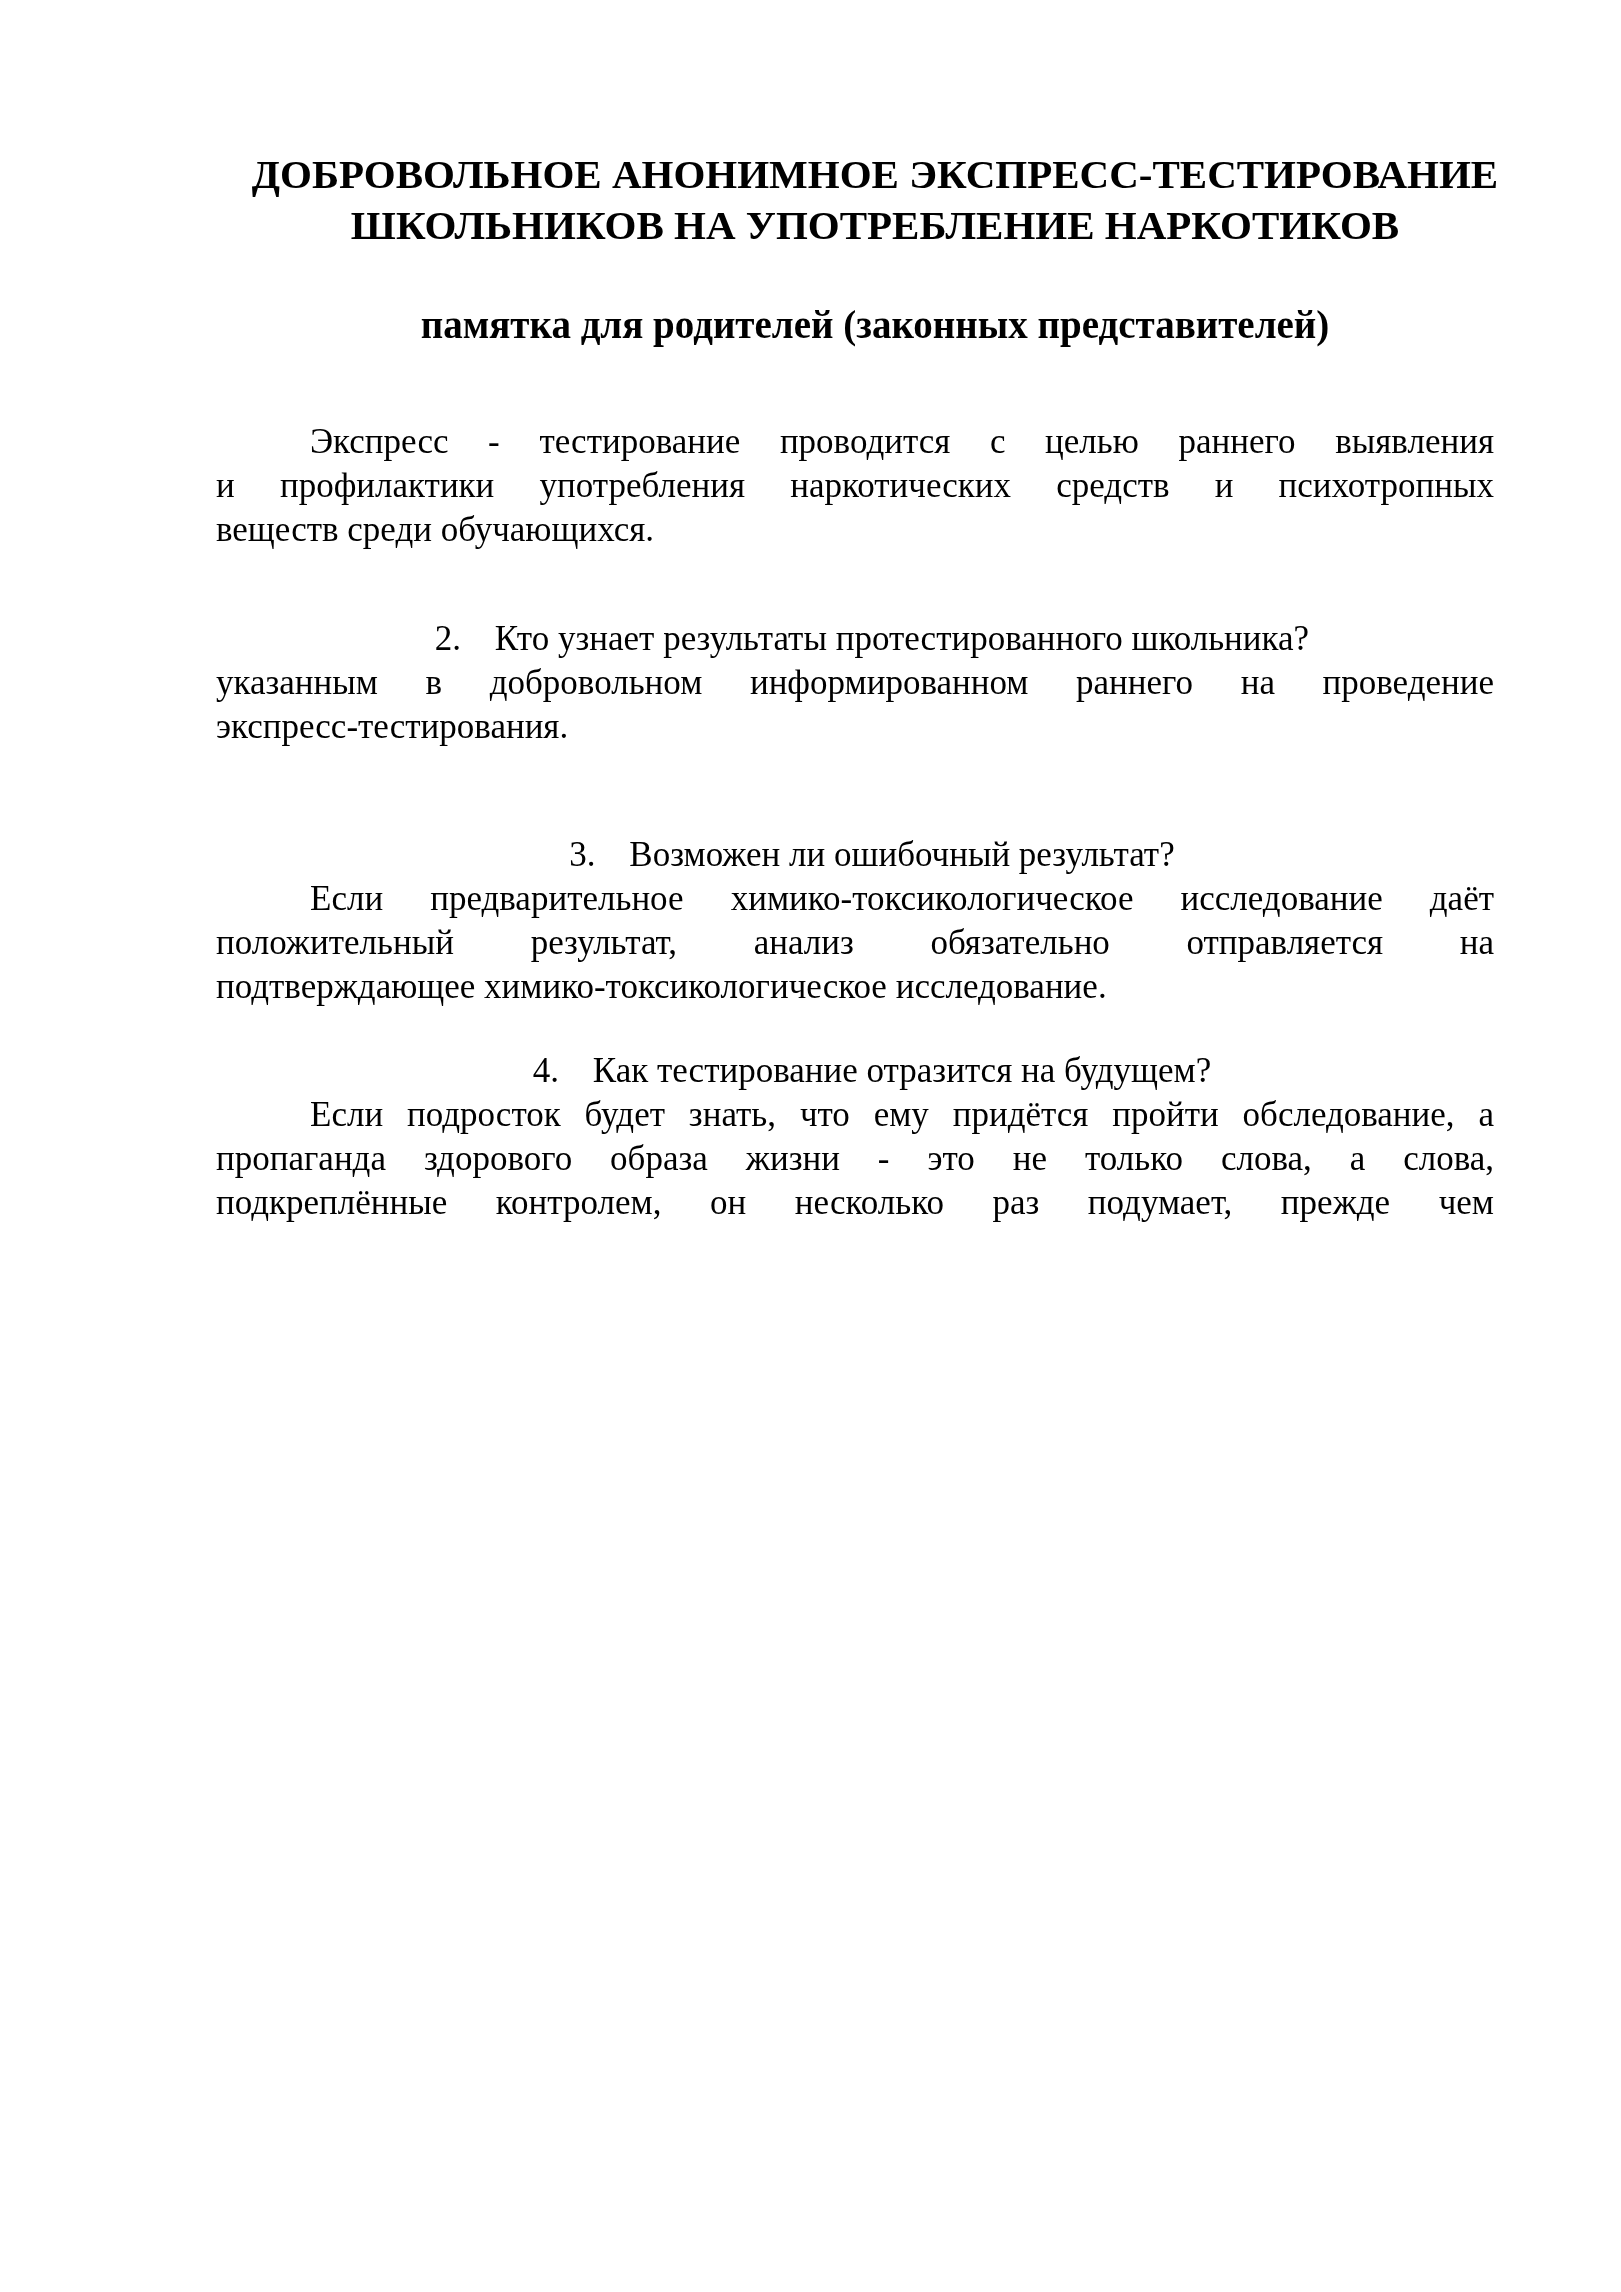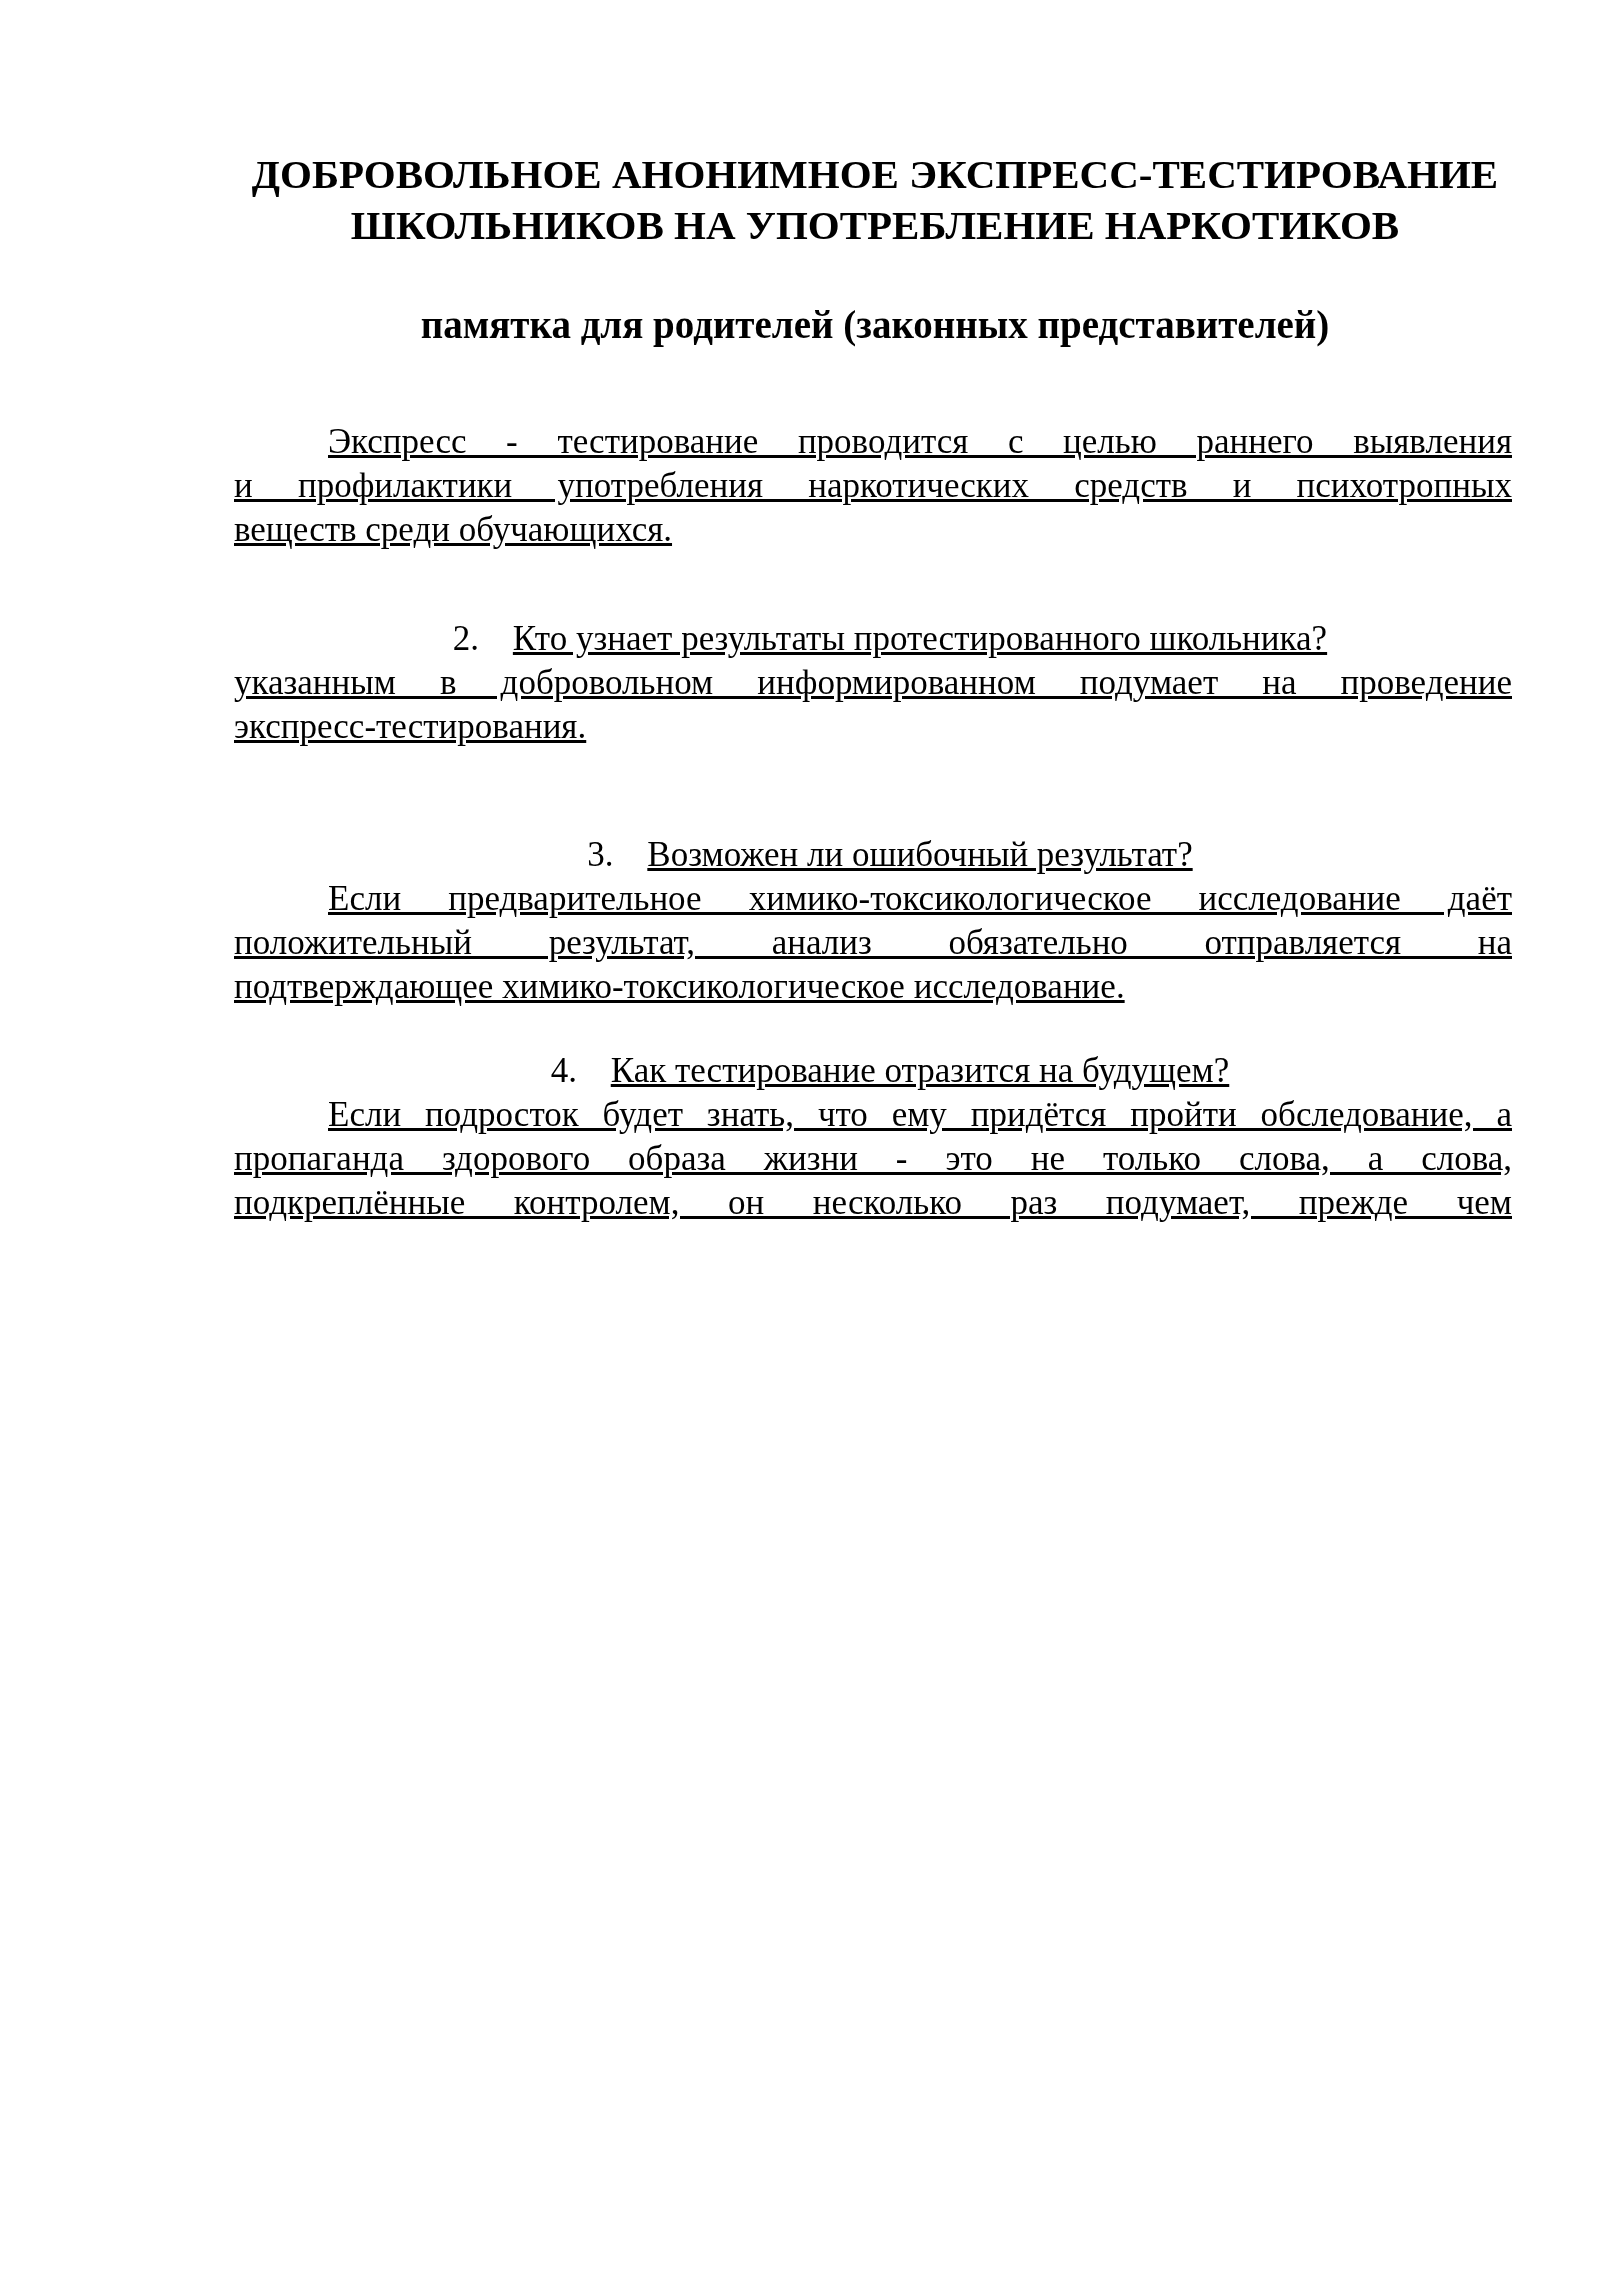--- a/index.html
+++ b/index.html
@@ -12,23 +12,22 @@
     width: 1621px;
     height: 2293px;
     background: #ffffff;
     color: #000000;
     font-family: "Liberation Serif", "DejaVu Serif", serif;
     overflow: hidden;
   }
   
   .col {
     position: absolute;
-    left: 234px;
+    left: 216px;
     width: 1278px;
-    text-decoration: underline;
   }
   
   .band {
     position: absolute;
     left: 182px;
     width: 1386px;
   }
   .doc-title {
     top: 149px;
     font-size: 41px;
@@ -90,21 +89,21 @@
       <div class="tline tline-first">Экспресс - тестирование проводится с целью раннего выявления</div>
       <div class="tline">и профилактики употребления наркотических средств и психотропных</div>
       <div class="tline tline-last">веществ среди обучающихся.</div>
     </div>
 
   <section class="col body-text" style="top:617px">
     <div class="item-head">
       <span class="item-num">2.</span><span>Кто узнает результаты протестированного школьника?</span>
     </div>
     <div class="indent-first">
-        <div class="tline">указанным в добровольном информированном подумает на проведение</div>
+        <div class="tline">указанным в добровольном информированном раннего на проведение</div>
         <div class="tline tline-last">экспресс-тестирования.</div>
       </div>
   </section>
 
   <section class="col body-text" style="top:833px">
     <div class="item-head">
       <span class="item-num">3.</span><span>Возможен ли ошибочный результат?</span>
     </div>
     <div class="indent-first">
         <div class="tline tline-first">Если предварительное химико-токсикологическое исследование даёт</div>

